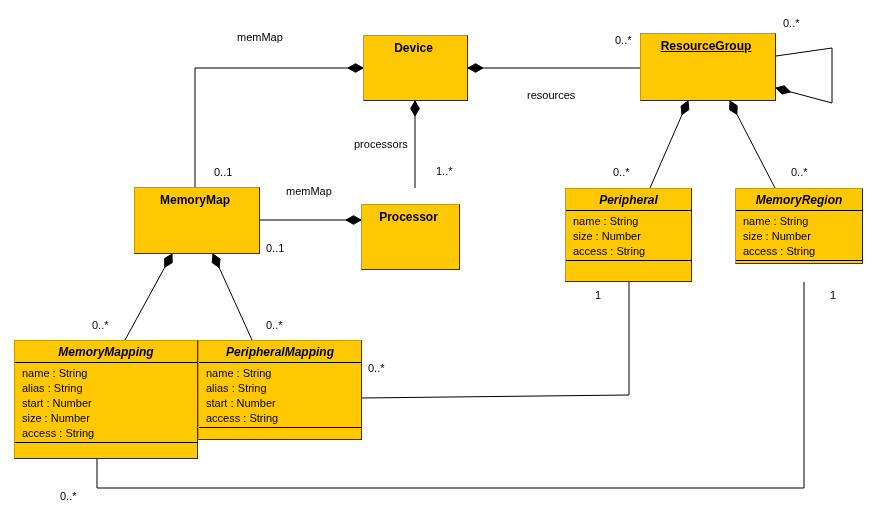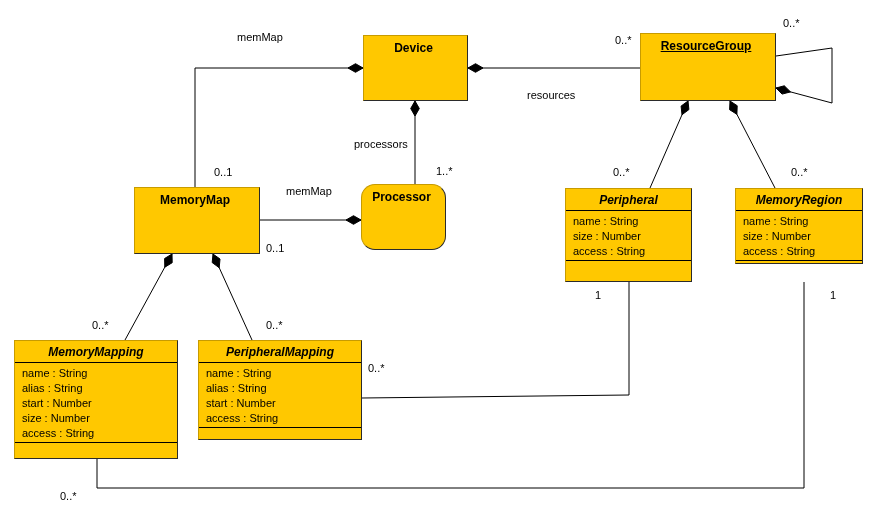--- a/index.html
+++ b/index.html
@@ -21,24 +21,24 @@
     padding:5px 7px 3px 3px; white-space:nowrap;
   }
   .with-compartments .uml-title { border-bottom:1px solid #000; padding:4px 3px 3px 3px;font-style:italic; }
   .uml-attrs { font-size:11px; color:#000; padding:3px 7px 1px 7px; line-height:15px; }
   .uml-attrs .attr { white-space:nowrap; }
   .uml-ops { flex:1 1 auto; border-top:1px solid #000; min-height:10px; }
 
   .cls-device            { left:363px; top:35px;  width:105px; height:66px; }
   .cls-resourcegroup     { left:640px; top:33px;  width:136px; height:68px;text-decoration:underline; }
   .cls-memorymap         { left:134px; top:187px; width:126px; height:67px; }
-  .cls-processor         { left:361px; top:184px; width:85px; height:66px;border-radius:14px; }
+  .cls-processor         { left:361px; top:204px; width:99px; height:66px; }
   .cls-peripheral        { left:565px; top:188px; width:127px; height:94px; }
   .cls-memoryregion      { left:735px; top:188px; width:128px; height:76px; }
-  .cls-memorymapping     { left:14px;  top:340px; width:164px; height:119px; }
+  .cls-memorymapping     { left:14px;  top:340px; width:184px; height:119px; }
   .cls-peripheralmapping { left:198px; top:340px; width:164px; height:100px; }
 
   .edge-label { position:absolute; font-size:11px; color:#000; white-space:nowrap; }
   .lab-0  { left:237px; top:31px; }
   .lab-1  { left:527px; top:89px; }
   .lab-2  { left:615px; top:34px; }
   .lab-3  { left:783px; top:17px; }
   .lab-4  { left:354px; top:138px; }
   .lab-5  { left:436px; top:165px; }
   .lab-6  { left:214px; top:166px; }

